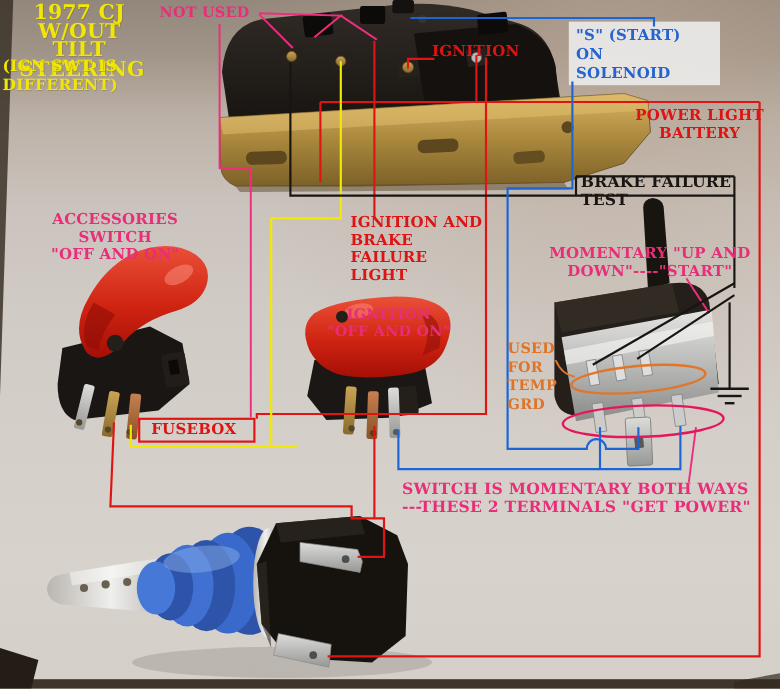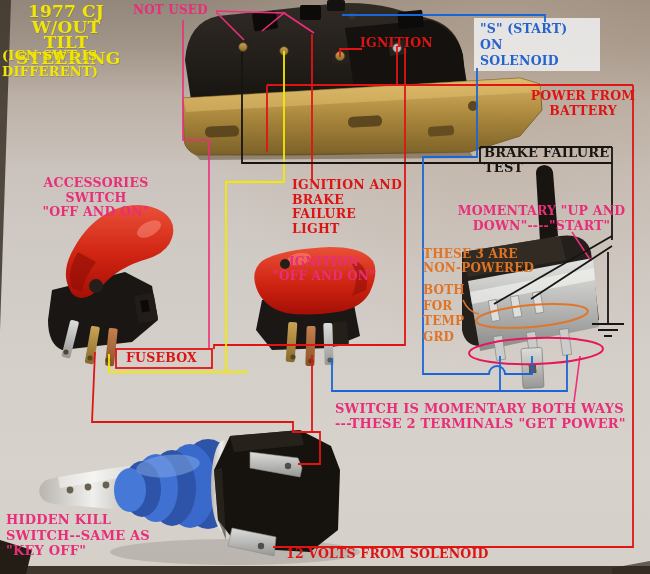--- a/index.html
+++ b/index.html
@@ -247,42 +247,36 @@
 <div class="lbl yellow center" style="left:16px;top:4px;width:100px;font-size:17px;line-height:15.5px;">1977 CJ
 W/OUT TILT
 STEERING</div>
 <div class="lbl yellow" style="left:2px;top:48px;font-size:13px;line-height:15.5px;">(IGN SWT IS
 DIFFERENT)</div>
 <div class="lbl pink" style="left:133px;top:3px;font-size:12px;">NOT USED</div>
 <div class="lbl red" style="left:360px;top:36px;">IGNITION</div>
 <div class="lbl blue" style="left:480px;top:21px;line-height:16px;">"S" (START)
 ON
 SOLENOID</div>
-<div class="lbl red center" style="left:523px;top:88px;width:120px;line-height:15px;">POWER FROM
+<div class="lbl red center" style="left:523px;top:88px;width:120px;line-height:15px;">POWER LIGHT
 BATTERY</div>
 <div class="lbl blk" style="left:484px;top:145px;font-size:13px;line-height:15px;">BRAKE FAILURE
 TEST</div>
 <div class="lbl pink center" style="left:40px;top:176px;width:112px;">ACCESSORIES
 SWITCH
 "OFF AND ON"</div>
 <div class="lbl red" style="left:292px;top:178px;">IGNITION AND
 BRAKE
 FAILURE
 LIGHT</div>
 <div class="lbl pink center" style="left:270px;top:255px;width:108px;font-size:12px;line-height:14px;">IGNITION
 "OFF AND ON"</div>
 <div class="lbl pink center" style="left:444px;top:203px;width:195px;line-height:15px;">MOMENTARY "UP AND
 DOWN"----"START"</div>
-<div class="lbl orange" style="left:423px;top:248px;font-size:12px;line-height:13.5px;">THESE 3 ARE
-NON-POWERED</div>
-<div class="lbl orange" style="left:423px;top:283px;font-size:12px;line-height:15.5px;">BOTH
+<div class="lbl orange" style="left:423px;top:283px;font-size:12px;line-height:15.5px;">USED
 FOR
 TEMP
 GRD</div>
 <div class="lbl red" style="left:126px;top:351px;">FUSEBOX</div>
 <div class="lbl pink" style="left:335px;top:402px;font-size:13px;">SWITCH IS MOMENTARY BOTH WAYS
 ---THESE 2 TERMINALS "GET POWER"</div>
-<div class="lbl pink" style="left:6px;top:512px;font-size:13px;line-height:15.5px;">HIDDEN KILL
-SWITCH--SAME AS
-"KEY OFF"</div>
-<div class="lbl red" style="left:286px;top:547px;">12 VOLTS FROM SOLENOID</div>
 
 </div>
 
 </body></html>

